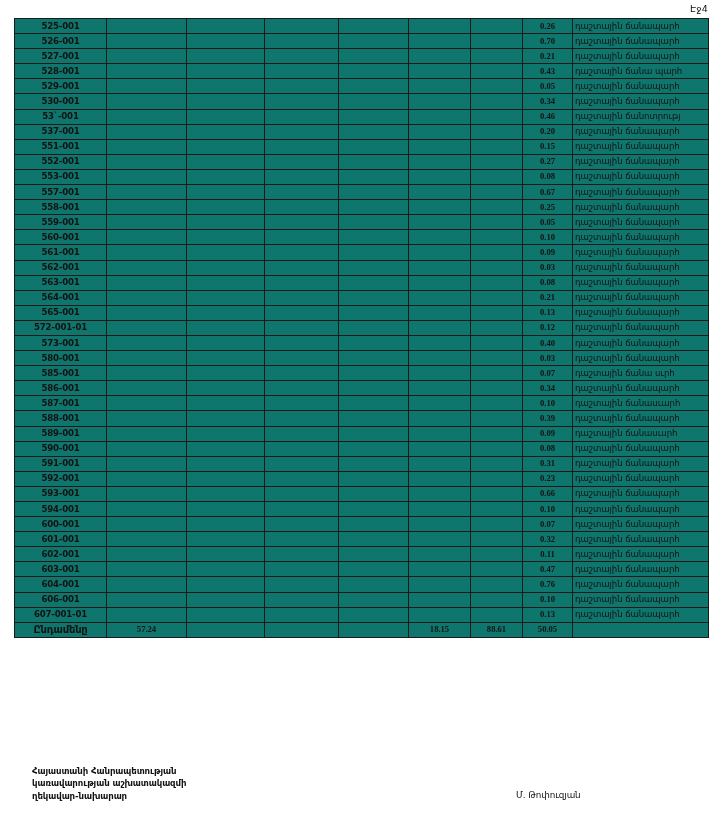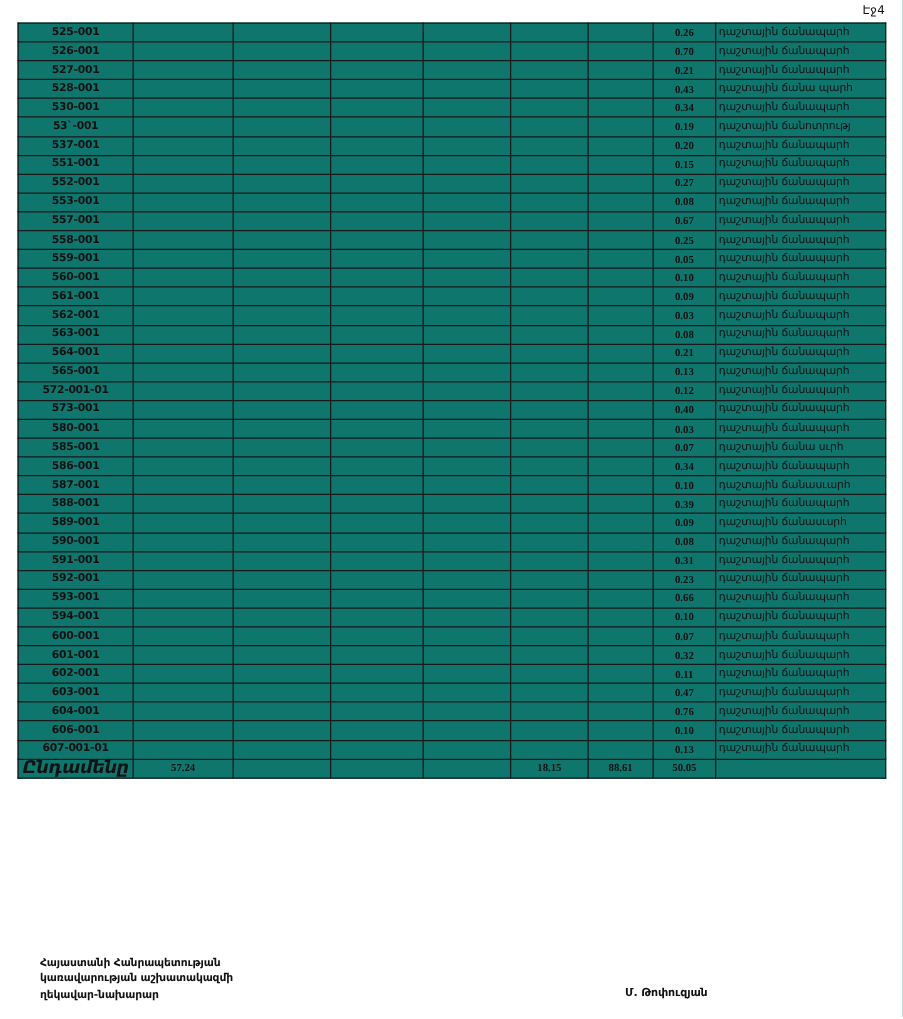--- a/index.html
+++ b/index.html
@@ -77,40 +77,39 @@
   td.desc {
     text-align: left;
     font-size: 8.3px;
     padding-left: 3px;
     letter-spacing: -0.1px;
   }
   tr.total td {
     font-weight: bold;
   }
   tr.total td.code {
-    font-size: 14px;
-    font-style: italic;
+    font-size: 10px;
   }
   .signature-block {
     position: absolute;
     left: 32px;
     top: 765px;
     width: 330px;
     font-size: 8.6px;
     line-height: 12.4px;
     font-weight: bold;
     letter-spacing: -0.1px;
   }
   .signature-block div { white-space: nowrap; }
   .signer-name {
     position: absolute;
-    left: 500px;
+    left: 516px;
     top: 790px;
     font-size: 8.8px;
-    font-weight: bold;
+    font-weight: normal;
     letter-spacing: -0.1px;
   }
 </style>
 </head>
 <body>
 
 <div class="page">
 
   <div class="page-number">Էջ4</div>
 
@@ -166,39 +165,50 @@
             <td class="blank">&nbsp;</td>
             <td class="blank">&nbsp;</td>
             <td class="blank">&nbsp;</td>
             <td class="blank">&nbsp;</td>
             <td class="blank">&nbsp;</td>
             <td class="blank">&nbsp;</td>
             <td class="num">0.43</td>
             <td class="desc">դաշտային ճանա պարհ</td>
           </tr>
           <tr>
+            <td class="code">529-001</td>
+            <td class="blank">&nbsp;</td>
+            <td class="blank">&nbsp;</td>
+            <td class="blank">&nbsp;</td>
+            <td class="blank">&nbsp;</td>
+            <td class="blank">&nbsp;</td>
+            <td class="blank">&nbsp;</td>
+            <td class="num">0.05</td>
+            <td class="desc">դաշտային ճանապարհ</td>
+          </tr>
+          <tr>
             <td class="code">530-001</td>
             <td class="blank">&nbsp;</td>
             <td class="blank">&nbsp;</td>
             <td class="blank">&nbsp;</td>
             <td class="blank">&nbsp;</td>
             <td class="blank">&nbsp;</td>
             <td class="blank">&nbsp;</td>
             <td class="num">0.34</td>
             <td class="desc">դաշտային ճանապարհ</td>
           </tr>
           <tr>
             <td class="code">53`-001</td>
             <td class="blank">&nbsp;</td>
             <td class="blank">&nbsp;</td>
             <td class="blank">&nbsp;</td>
             <td class="blank">&nbsp;</td>
             <td class="blank">&nbsp;</td>
             <td class="blank">&nbsp;</td>
-            <td class="num">0.19</td>
+            <td class="num">0.46</td>
             <td class="desc">դաշտային ճանոտրությ</td>
           </tr>
           <tr>
             <td class="code">537-001</td>
             <td class="blank">&nbsp;</td>
             <td class="blank">&nbsp;</td>
             <td class="blank">&nbsp;</td>
             <td class="blank">&nbsp;</td>
             <td class="blank">&nbsp;</td>
             <td class="blank">&nbsp;</td>

